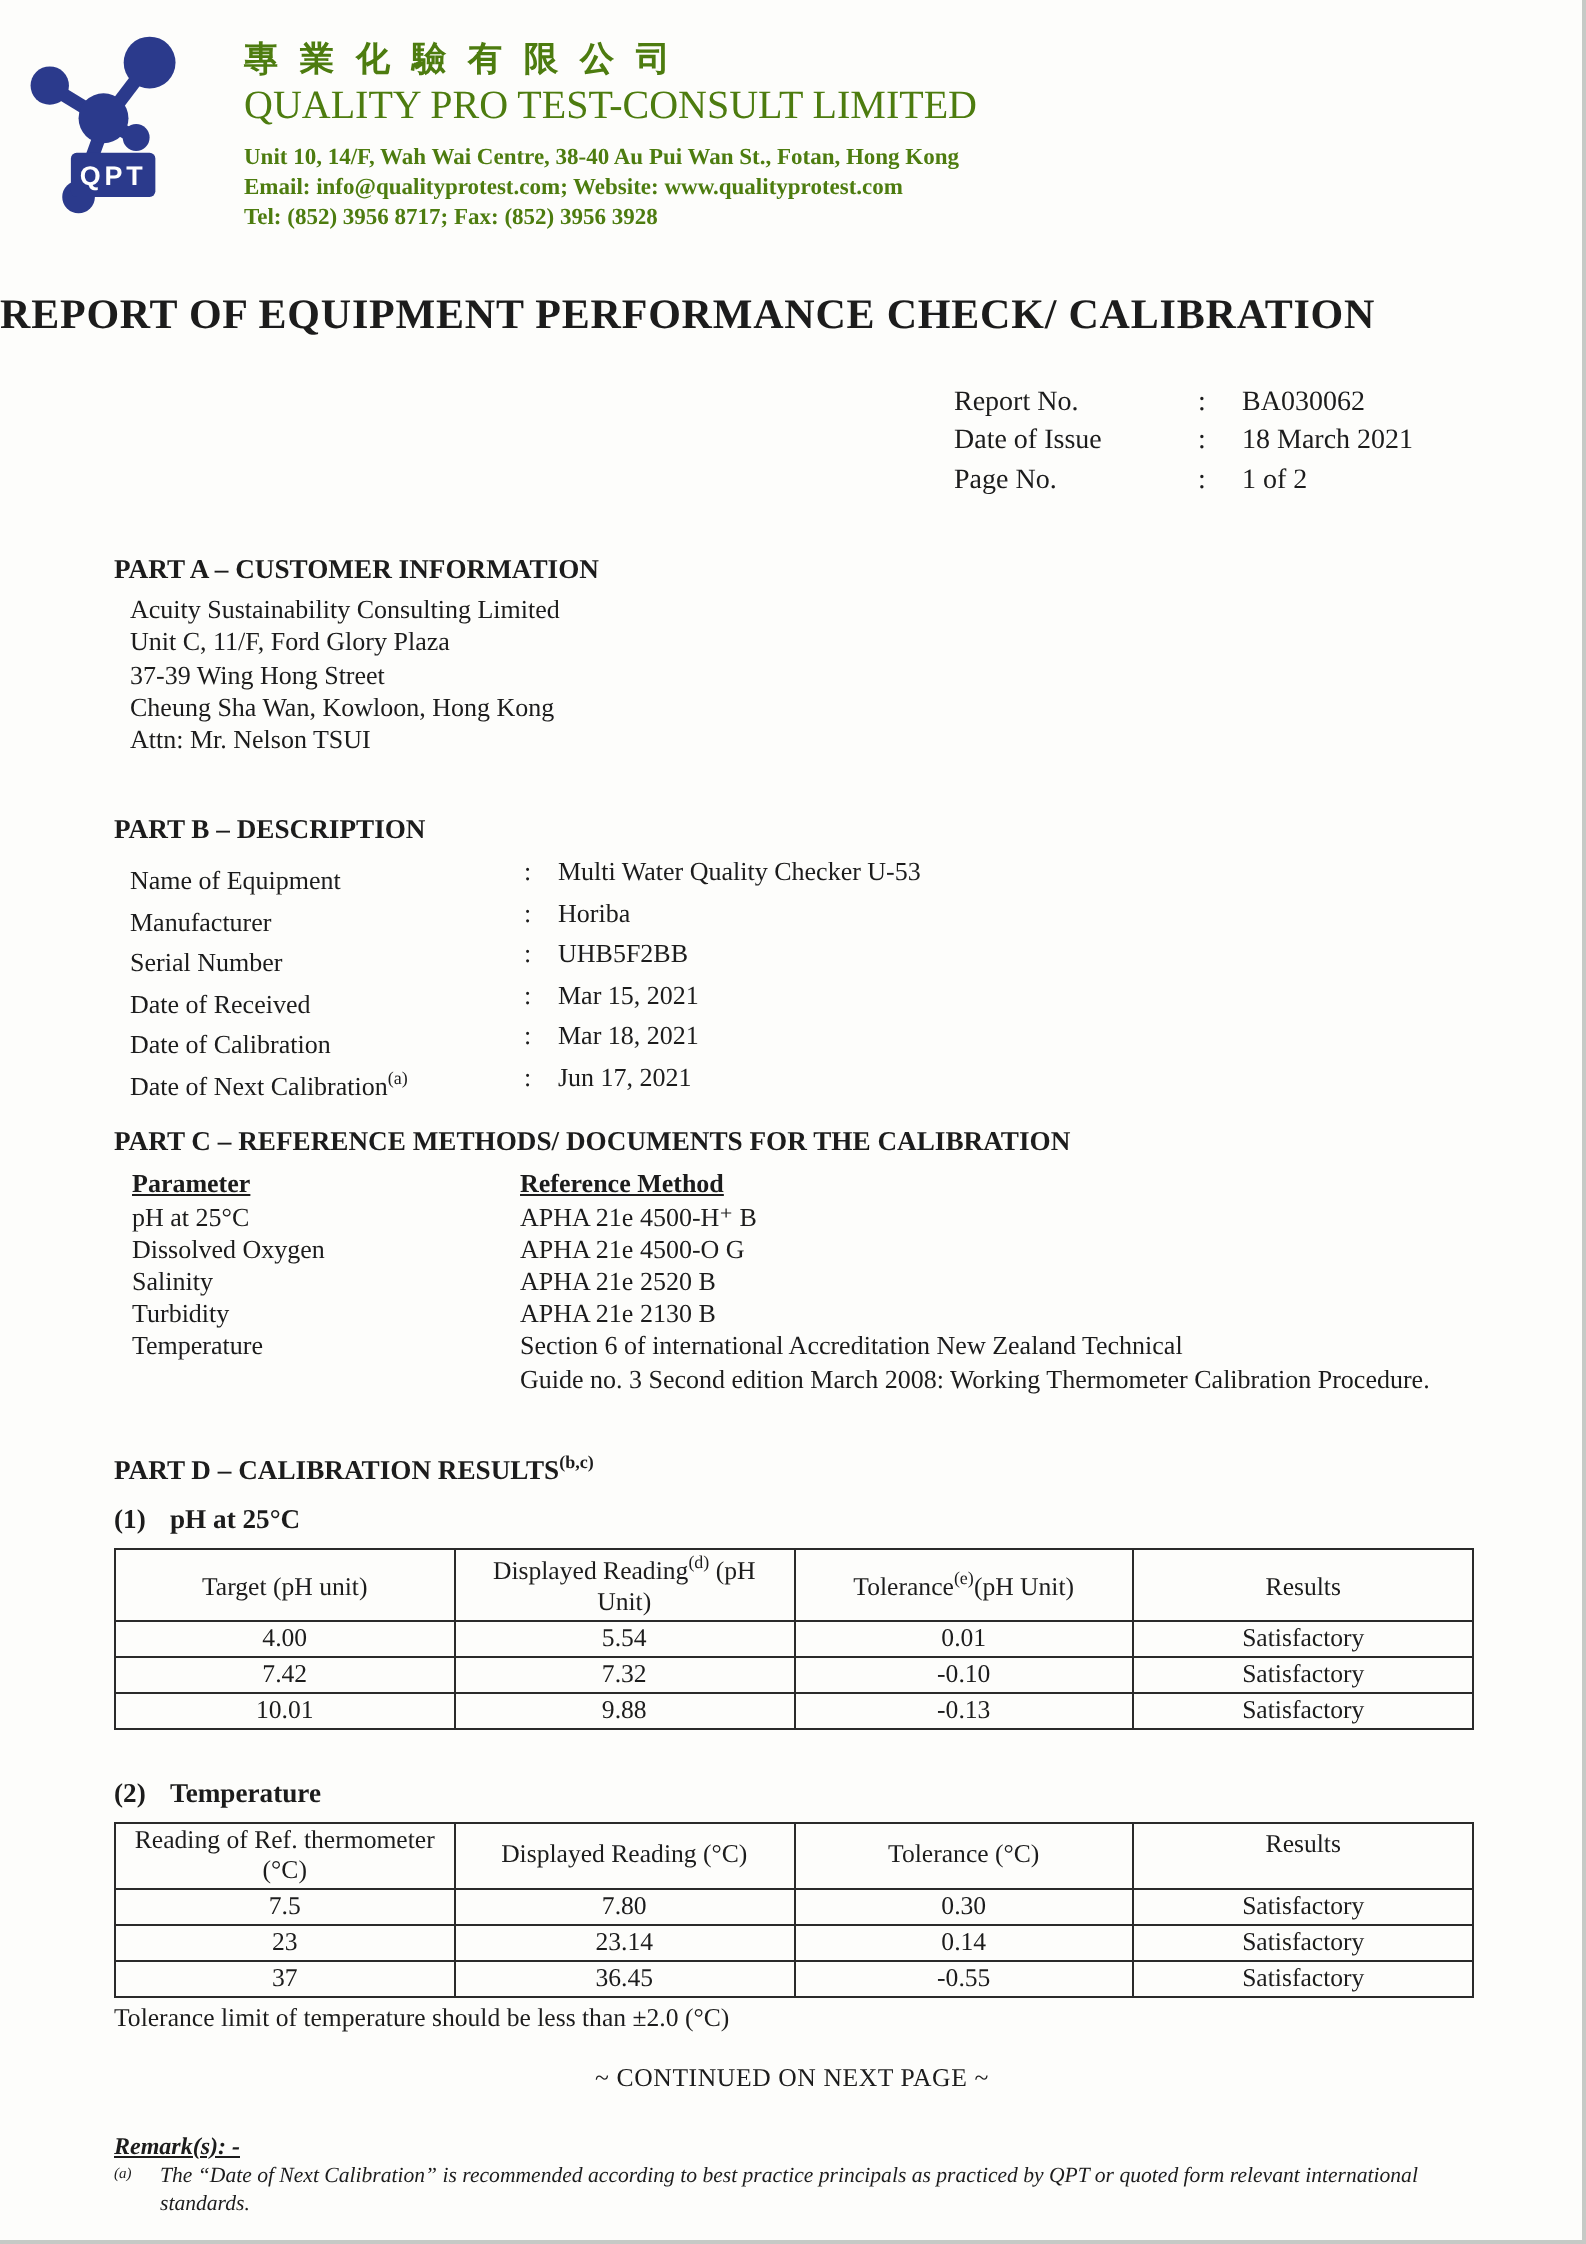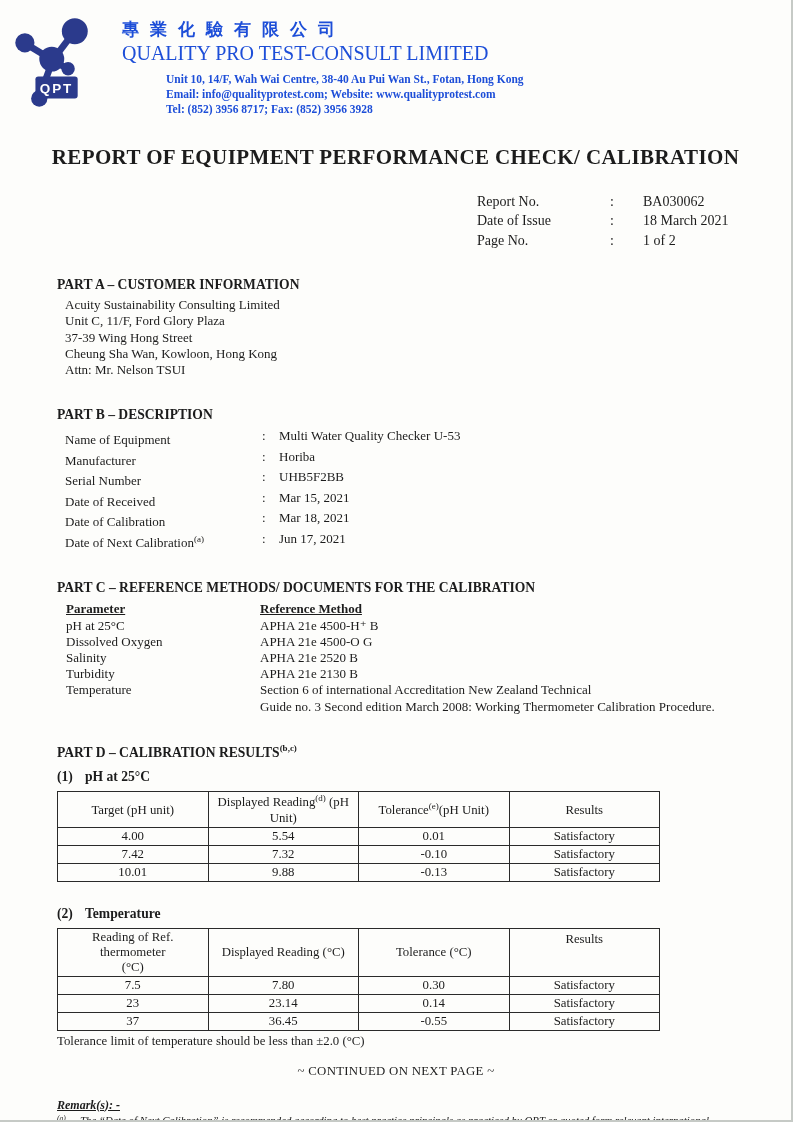--- a/index.html
+++ b/index.html
@@ -10,54 +10,54 @@
     font-family:"Liberation Serif","DejaVu Serif",serif;
     border-right:2px solid #c6cac6; border-bottom:2px solid #c6cac6;
     overflow:hidden;
   }
   
   .header { display:flex; padding:14px 0 0 12px; }
   .logo { flex:0 0 auto; width:92px; height:96px; }
   .company { margin-left:18px; padding-top:4px; }
   .zh   { font-size:17px; font-weight:bold; letter-spacing:11px; white-space:nowrap; }
   .en   { font-size:20px; margin-top:1px; white-space:nowrap; }
-  .addr { font-size:11.5px; font-weight:bold; line-height:1.32; margin-top:7px;margin-left:44px; }
-  
-  .title { text-align:center; font-weight:bold; font-size:21px; letter-spacing:0.4px; margin-top:27px; }
+  .addr { font-size:11.5px; font-weight:bold; line-height:1.32; margin-top:7px; }
+  
+  .title { text-align:left; font-weight:bold; font-size:21px; letter-spacing:0.4px; margin-top:27px; }
   .content { padding:0 56px 0 57px; }
   .report-info { margin-top:22px; margin-left:420px; font-size:14px; }
-  .ri-row { display:flex; line-height:1.42;gap:11px; }
+  .ri-row { display:flex; line-height:1.42; }
   .ri-label { width:122px; }
   .ri-colon { width:22px; }
   
   .part-heading { font-weight:bold; font-size:13.6px; }
   .ph-a { margin-top:26px; }
   .ph-b { margin-top:29px; }
-  .ph-c { margin-top:29px; }
+  .ph-c { margin-top:12px; }
   .ph-d { margin-top:28px; }
   sup { font-size:9px; }
   
   .cust { margin:4px 0 0 8px; font-size:13px; line-height:16.2px; }
   
   .desc { margin:5px 0 0 8px; font-size:13px; line-height:16.2px; }
   .desc-row { display:flex; }
   .desc-label { width:197px; }
   .desc-colon { width:17px; }
   
   .refs { margin:5px 0 0 9px; font-size:13px; line-height:16.2px; }
   .ref-row { display:flex; }
   .ref-param { width:194px; }
   .ref-method { flex:1; }
   .ref-head { font-weight:bold; text-decoration:underline; }
   
   .sub-heading { display:flex; font-weight:bold; font-size:13.6px; }
   .sub-num { width:28px; }
   .s1 { margin-top:9px; }
   .s2 { margin-top:24px; }
-  table { border-collapse:collapse; width:603px; margin-top:6px; font-size:12.8px; }
+  table { border-collapse:collapse; width:680px; margin-top:6px; font-size:12.8px; }
   table, th, td { border:1px solid #2a2a2a; }
   table { border-width:1.5px; }
   th, td { text-align:center; padding:1px 4px; font-weight:normal; }
   col.c1, col.c2, col.c3 { width:25%; }
   .ph-table th { height:19px; }
   .ph-table td { height:16px; }
   .temp-table th { height:32px; vertical-align:middle; }
   .temp-table th.top { vertical-align:top; padding-top:3px; }
   .temp-table td { height:16px; }
   .table-note { font-size:12.8px; margin-top:3px; }
@@ -85,21 +85,21 @@
         </g>
         <circle cx="65" cy="18" r="13.5" fill="#2b3a8c"></circle>
         <circle cx="13" cy="30" r="10" fill="#2b3a8c"></circle>
         <circle cx="41" cy="47" r="13" fill="#2b3a8c"></circle>
         <circle cx="58" cy="57" r="7" fill="#2b3a8c"></circle>
         <circle cx="28" cy="88" r="8.5" fill="#2b3a8c"></circle>
         <rect x="24" y="65" width="44" height="23" rx="3" fill="#2b3a8c"></rect>
         <text x="46" y="82" text-anchor="middle" fill="#ffffff" font-size="14" font-weight="bold" letter-spacing="2" font-family="Liberation Sans, sans-serif">QPT</text>
       </svg>
     </div>
-    <div class="company" style="color:#1d4ed8">
+    <div class="company" style="color:#4d7c0f">
       <div class="zh">專業化驗有限公司</div>
       <div class="en">QUALITY PRO TEST-CONSULT LIMITED</div>
       <div class="addr">
         <div>Unit 10, 14/F, Wah Wai Centre, 38-40 Au Pui Wan St., Fotan, Hong Kong</div>
         <div>Email: info@qualityprotest.com; Website: www.qualityprotest.com</div>
         <div>Tel: (852) 3956 8717; Fax: (852) 3956 3928</div>
       </div>
     </div>
   </div>
 

